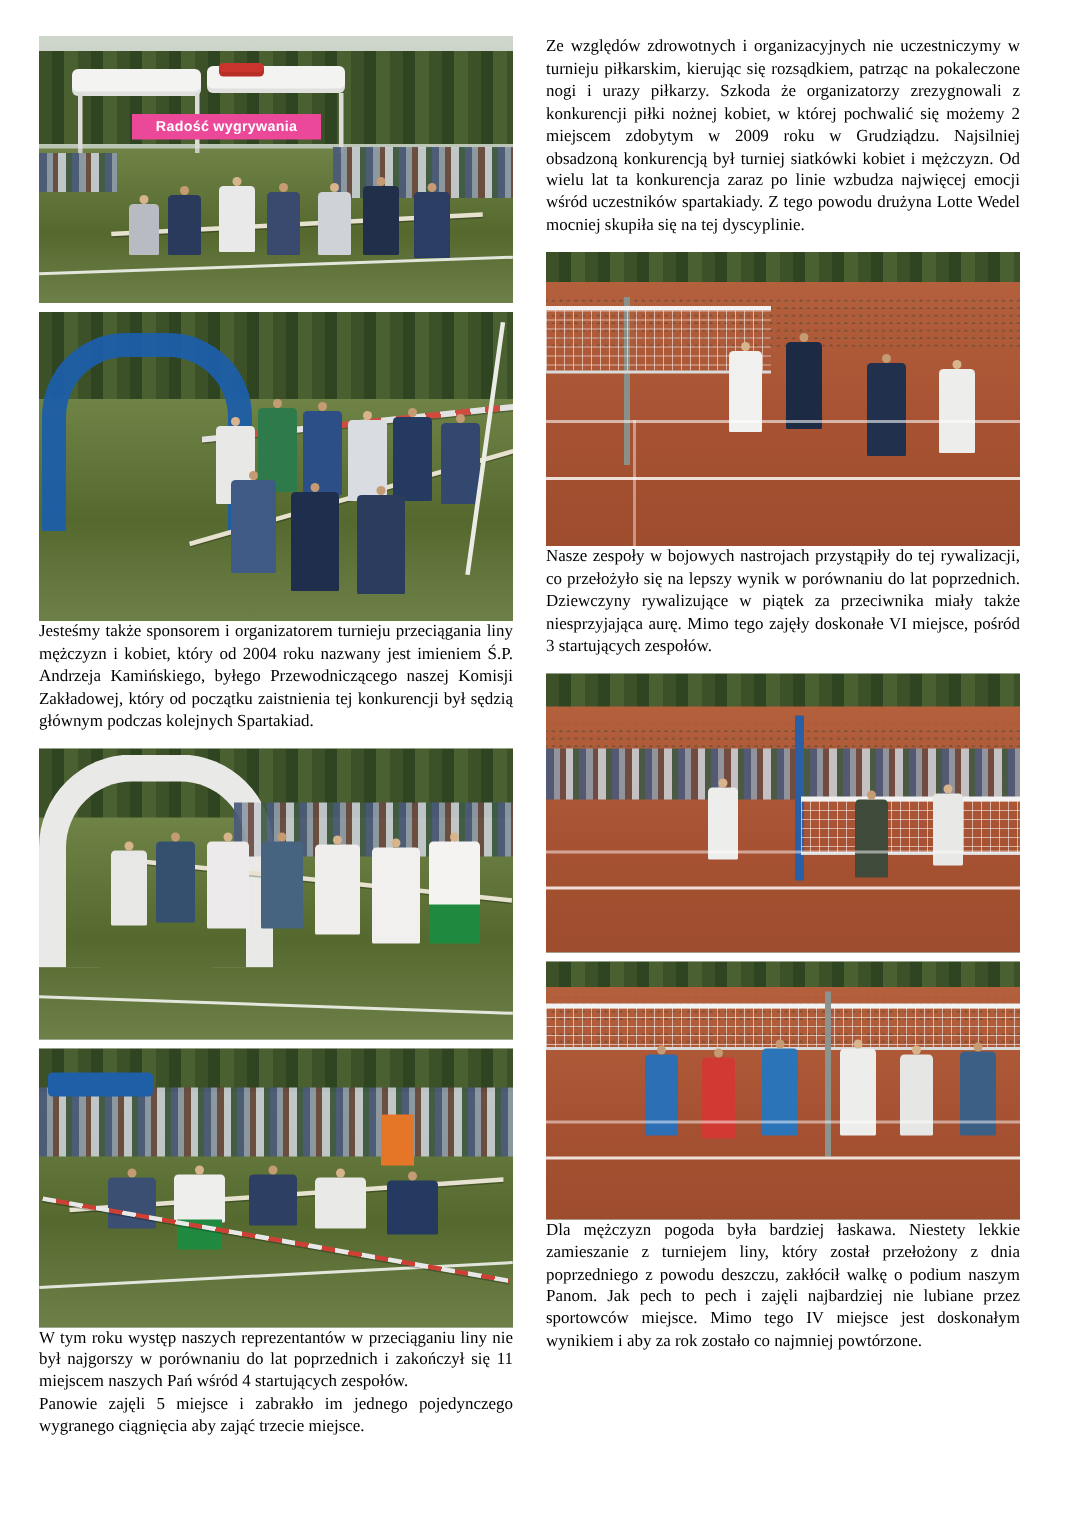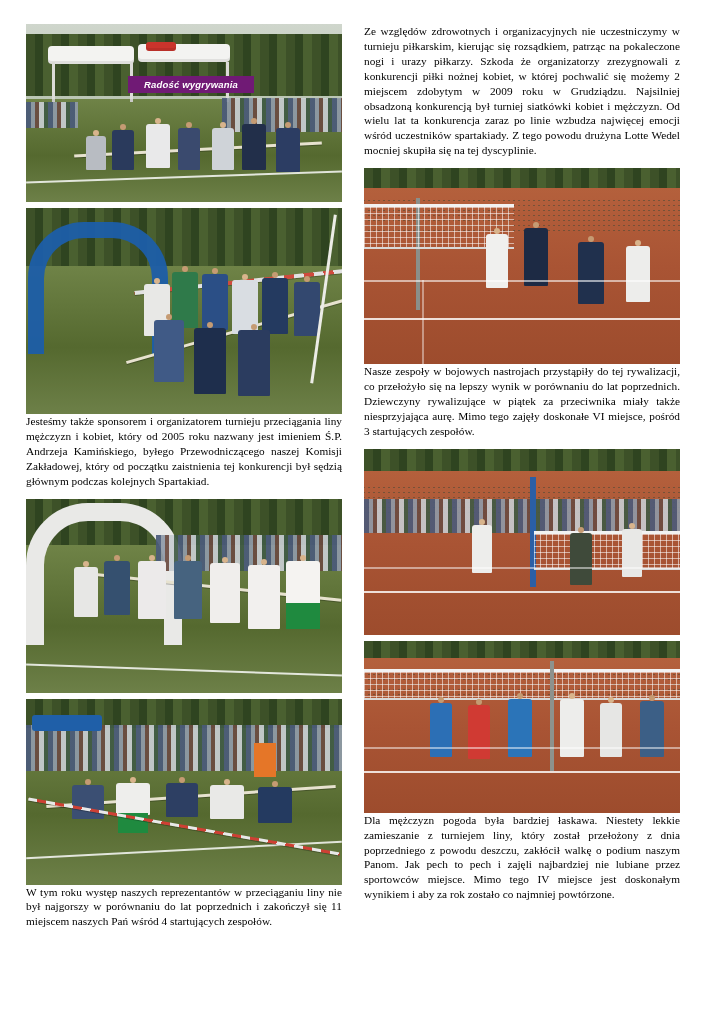--- a/index.html
+++ b/index.html
@@ -76,25 +76,25 @@
   .photo .rope {
     position: absolute; height: 3px; background: #e7e2cf;
     box-shadow: 0 1px 0 rgba(0,0,0,0.25);
   }
   .photo .tent {
     position: absolute; background: #f3f3f1;
     box-shadow: inset 0 -3px 0 rgba(0,0,0,0.08);
   }
   .photo .tent.red { background: #c9342c; }
   .photo .banner {
-    position: absolute; background: #701a75; color: #fff;
+    position: absolute; background: #ec4899; color: #fff;
     font-family: "Liberation Sans", sans-serif;
-    font-style: italic; font-weight: bold;
+    font-weight: bold;
     display: flex; align-items: center; justify-content: center;
-    white-space: nowrap; overflow: hidden; margin-left: 40px;
+    white-space: nowrap; overflow: hidden;
   }
   .photo .net {
     position: absolute;
     background-image:
       linear-gradient(to right, rgba(255,255,255,0.55) 1px, transparent 1px),
       linear-gradient(to bottom, rgba(255,255,255,0.55) 1px, transparent 1px);
     background-size: 6px 6px;
     border-top: 3px solid #f2f2f2;
     border-bottom: 2px solid #d9d9d9;
   }
@@ -194,21 +194,21 @@
         <div class="figure" style="left:206px;top:72px;width:26px;height:54px;background:#d9dde2;"></div>
         <div class="figure dark" style="left:236px;top:70px;width:26px;height:56px;background:#243a60;"></div>
         <div class="figure dark" style="left:268px;top:74px;width:26px;height:54px;background:#33486f;"></div>
         <div class="figure dark" style="left:128px;top:112px;width:30px;height:62px;background:#405a86;"></div>
         <div class="figure dark" style="left:168px;top:120px;width:32px;height:66px;background:#1e2e4c;"></div>
         <div class="figure dark" style="left:212px;top:122px;width:32px;height:66px;background:#2b3c5f;"></div>
 
         <div class="line-v" style="left:296px;top:6px;height:170px;width:3px;background:#ecece6;transform:rotate(8deg);"></div>
       </div>
 
-      <p class="cap para-gap">Jesteśmy także sponsorem i organizatorem turnieju przeciągania liny mężczyzn i kobiet, który od 2005 roku nazwany jest imieniem Ś.P. Andrzeja Kamińskiego, byłego Przewodniczącego naszej Komisji Zakładowej, który od początku zaistnienia tej konkurencji był sędzią głównym podczas kolejnych Spartakiad.</p>
+      <p class="cap para-gap">Jesteśmy także sponsorem i organizatorem turnieju przeciągania liny mężczyzn i kobiet, który od 2004 roku nazwany jest imieniem Ś.P. Andrzeja Kamińskiego, byłego Przewodniczącego naszej Komisji Zakładowej, który od początku zaistnienia tej konkurencji był sędzią głównym podczas kolejnych Spartakiad.</p>
 
       <div class="photo" style="width:316px;height:194px;margin-top:10px;">
         <div class="sky" style="height:26%;background:linear-gradient(#cdd3ca,#b2bdaa);"></div>
         <div class="trees" style="top:0;height:64px;"></div>
         <div class="ground" style="height:76%;"></div>
 
         <div style="position:absolute;left:0px;top:4px;width:120px;height:124px;border:18px solid #e9e9e7;border-bottom:none;border-radius:62px 62px 0 0;"></div>
         <div class="crowd" style="left:130px;top:36px;width:186px;height:36px;"></div>
 
         <div class="rope" style="left:52px;top:86px;width:264px;transform:rotate(6deg);"></div>
@@ -241,20 +241,21 @@
         <div style="position:absolute;left:92px;top:114px;width:30px;height:20px;background:#1f8a3f;"></div>
         <div class="figure dark" style="left:140px;top:84px;width:32px;height:34px;background:#2d3f63;"></div>
         <div class="figure" style="left:184px;top:86px;width:34px;height:34px;background:#e9e9e7;"></div>
         <div class="figure dark" style="left:232px;top:88px;width:34px;height:36px;background:#243a60;"></div>
 
         <div class="line-h" style="left:0;top:150px;width:316px;transform:rotate(-3deg);"></div>
         <div class="rope" style="left:0px;top:126px;width:316px;height:3px;background:repeating-linear-gradient(90deg,#e8e8e8 0 9px,#cf4034 9px 18px);transform:rotate(10deg);"></div>
       </div>
 
       <p class="cap para-gap">W tym roku występ naszych reprezentantów w przeciąganiu liny nie był najgorszy w porównaniu do lat poprzednich i zakończył się 11 miejscem naszych Pań wśród 4 startujących zespołów.</p>
+      <p class="cap">Panowie  zajęli   5 miejsce i zabrakło im jednego pojedynczego wygranego ciągnięcia aby zająć trzecie miejsce.</p>
     </div>
 
     <div class="col">
 
       <p class="body-text">Ze względów zdrowotnych i organizacyjnych nie uczestniczymy w turnieju piłkarskim, kierując się rozsądkiem, patrząc na pokaleczone nogi i urazy piłkarzy. Szkoda że organizatorzy zrezygnowali z konkurencji piłki nożnej kobiet, w której pochwalić się możemy 2 miejscem zdobytym w 2009 roku w Grudziądzu. Najsilniej obsadzoną konkurencją był turniej siatkówki kobiet i mężczyzn. Od wielu lat ta konkurencja zaraz po linie wzbudza najwięcej emocji wśród uczestników spartakiady. Z tego powodu drużyna Lotte Wedel mocniej skupiła się na tej dyscyplinie.</p>
 
       <div class="photo" style="width:316px;height:196px;margin-top:10px;">
         <div class="sky" style="height:10%;background:#bcc6b6;"></div>
         <div class="trees" style="top:0;height:34px;"></div>
         <div class="clay" style="height:90%;"></div>

